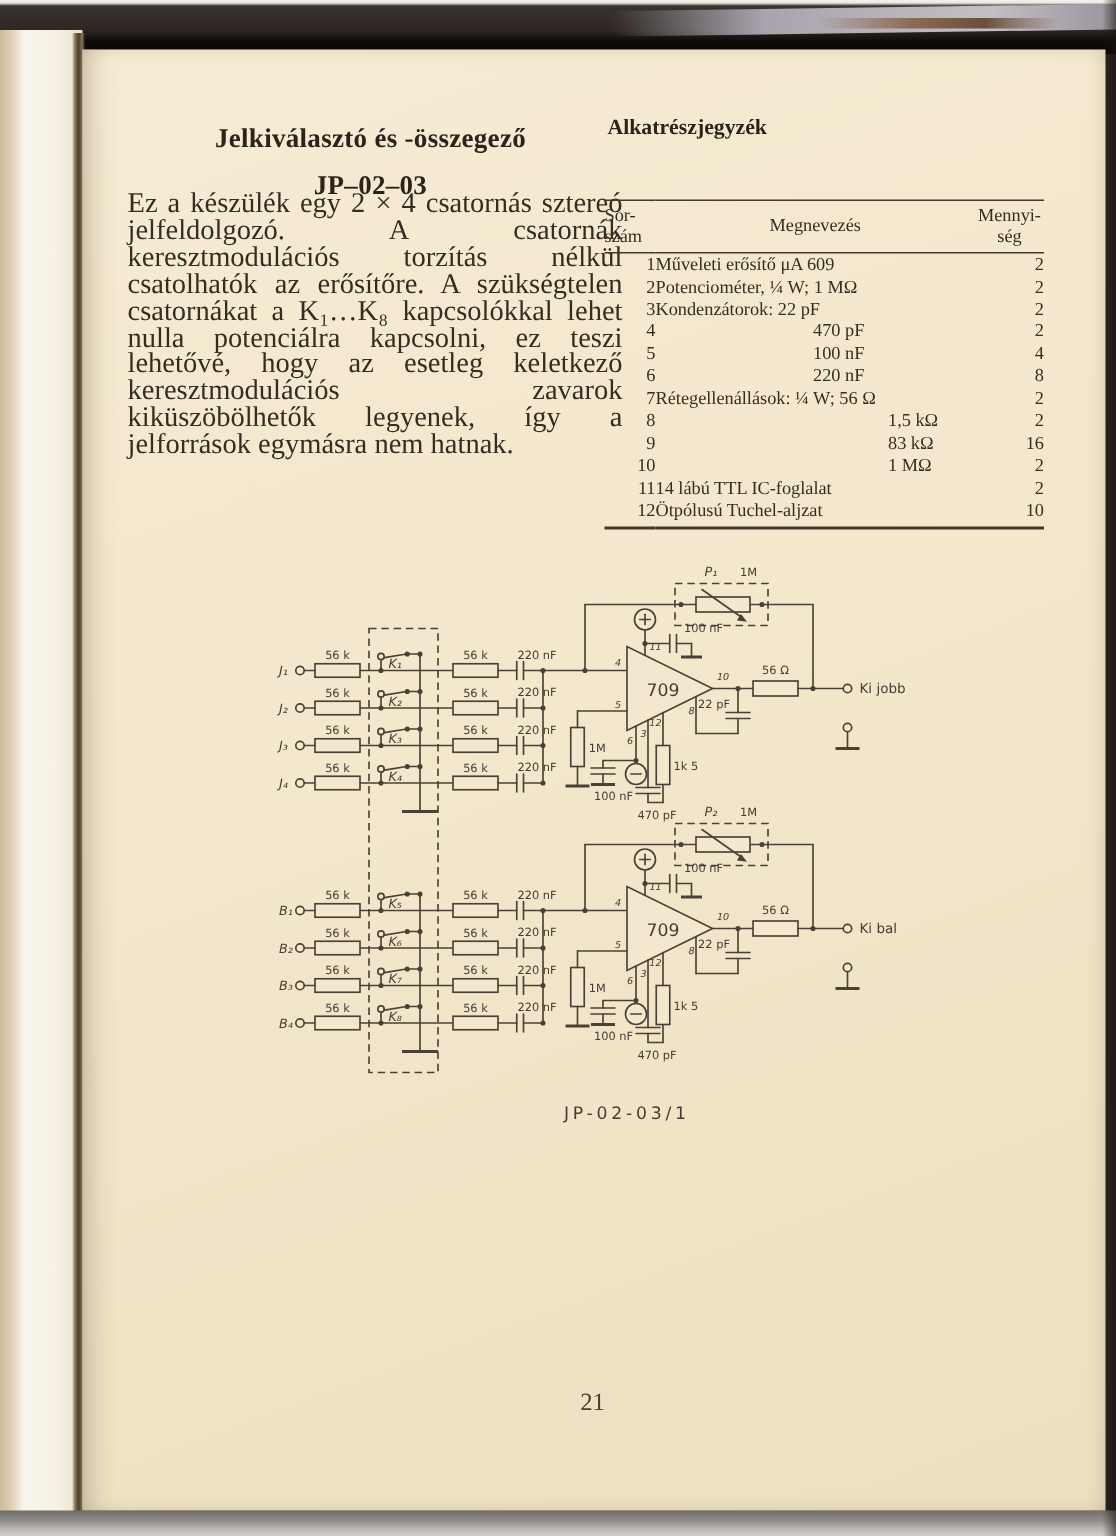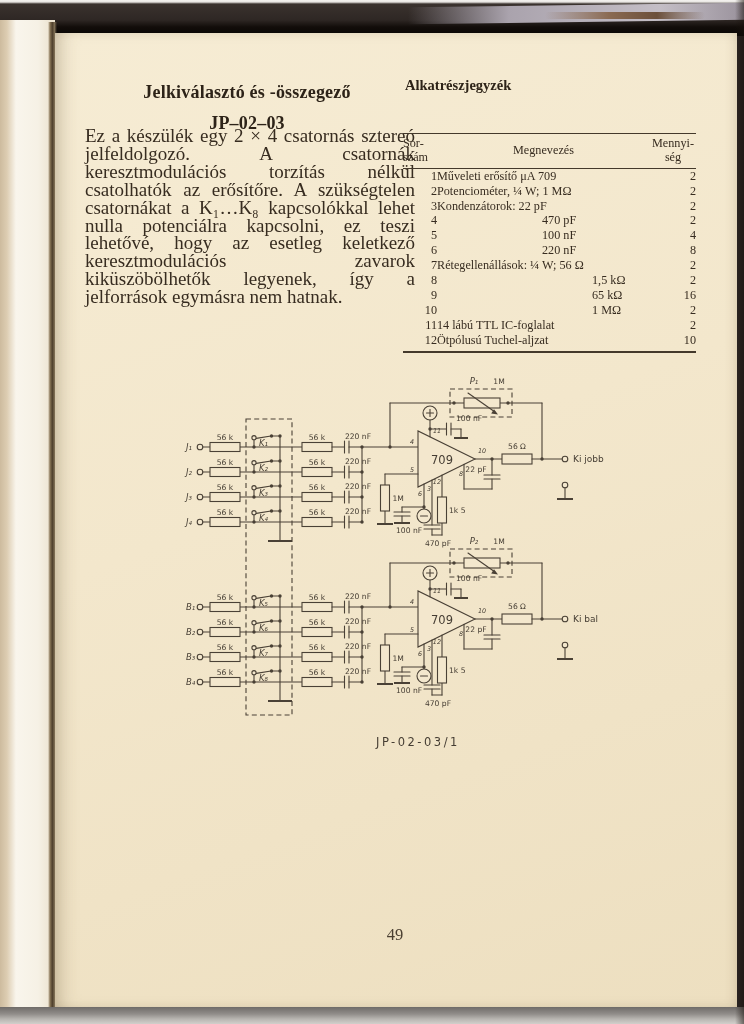--- a/index.html
+++ b/index.html
@@ -106,21 +106,21 @@
         <td class="pre">Sor-
 szám</td>
         <td class="hname">Megnevezés</td>
         <td class="pre hqty">Mennyi-
 ség</td>
       </tr>
     </thead>
     <tbody>
       <tr>
           <td class="cnum">1</td>
-          <td class="cname">Műveleti erősítő μA 709</td>
+          <td class="cname">Műveleti erősítő μA 609</td>
           <td class="cqty">2</td>
         </tr>
       <tr>
           <td class="cnum">2</td>
           <td class="cname">Potenciométer, ¼ W; 1 MΩ</td>
           <td class="cqty">2</td>
         </tr>
       <tr>
           <td class="cnum">3</td>
           <td class="cname">Kondenzátorok: 22  pF</td>
@@ -146,21 +146,21 @@
           <td class="cname">Rétegellenállások: ¼ W; 56  Ω</td>
           <td class="cqty">2</td>
         </tr>
       <tr>
           <td class="cnum">8</td>
           <td class="cname ind2">1,5 kΩ</td>
           <td class="cqty">2</td>
         </tr>
       <tr>
           <td class="cnum">9</td>
-          <td class="cname ind2">65  kΩ</td>
+          <td class="cname ind2">83  kΩ</td>
           <td class="cqty">16</td>
         </tr>
       <tr>
           <td class="cnum">10</td>
           <td class="cname ind2">1    MΩ</td>
           <td class="cqty">2</td>
         </tr>
       <tr>
           <td class="cnum">11</td>
           <td class="cname">14 lábú TTL IC-foglalat</td>
@@ -533,14 +533,14 @@
       <text class="sl mid" x="337" y="80">56 Ω</text>
       <text class="so" x="393" y="93">Ki bal</text>
       <circle class="sym" cx="385" cy="116" r="2.8"></circle>
       <line class="w" x1="385" y1="118.8" x2="385" y2="130"></line>
       <line class="wb" x1="377" y1="130" x2="393" y2="130"></line>
     </g>
 
     <text class="scap" x="196" y="377">JP-02-03/1</text>
   </svg>
 
-  <div class="page-number">49</div>
+  <div class="page-number">21</div>
 </div>
 
 </body></html>

